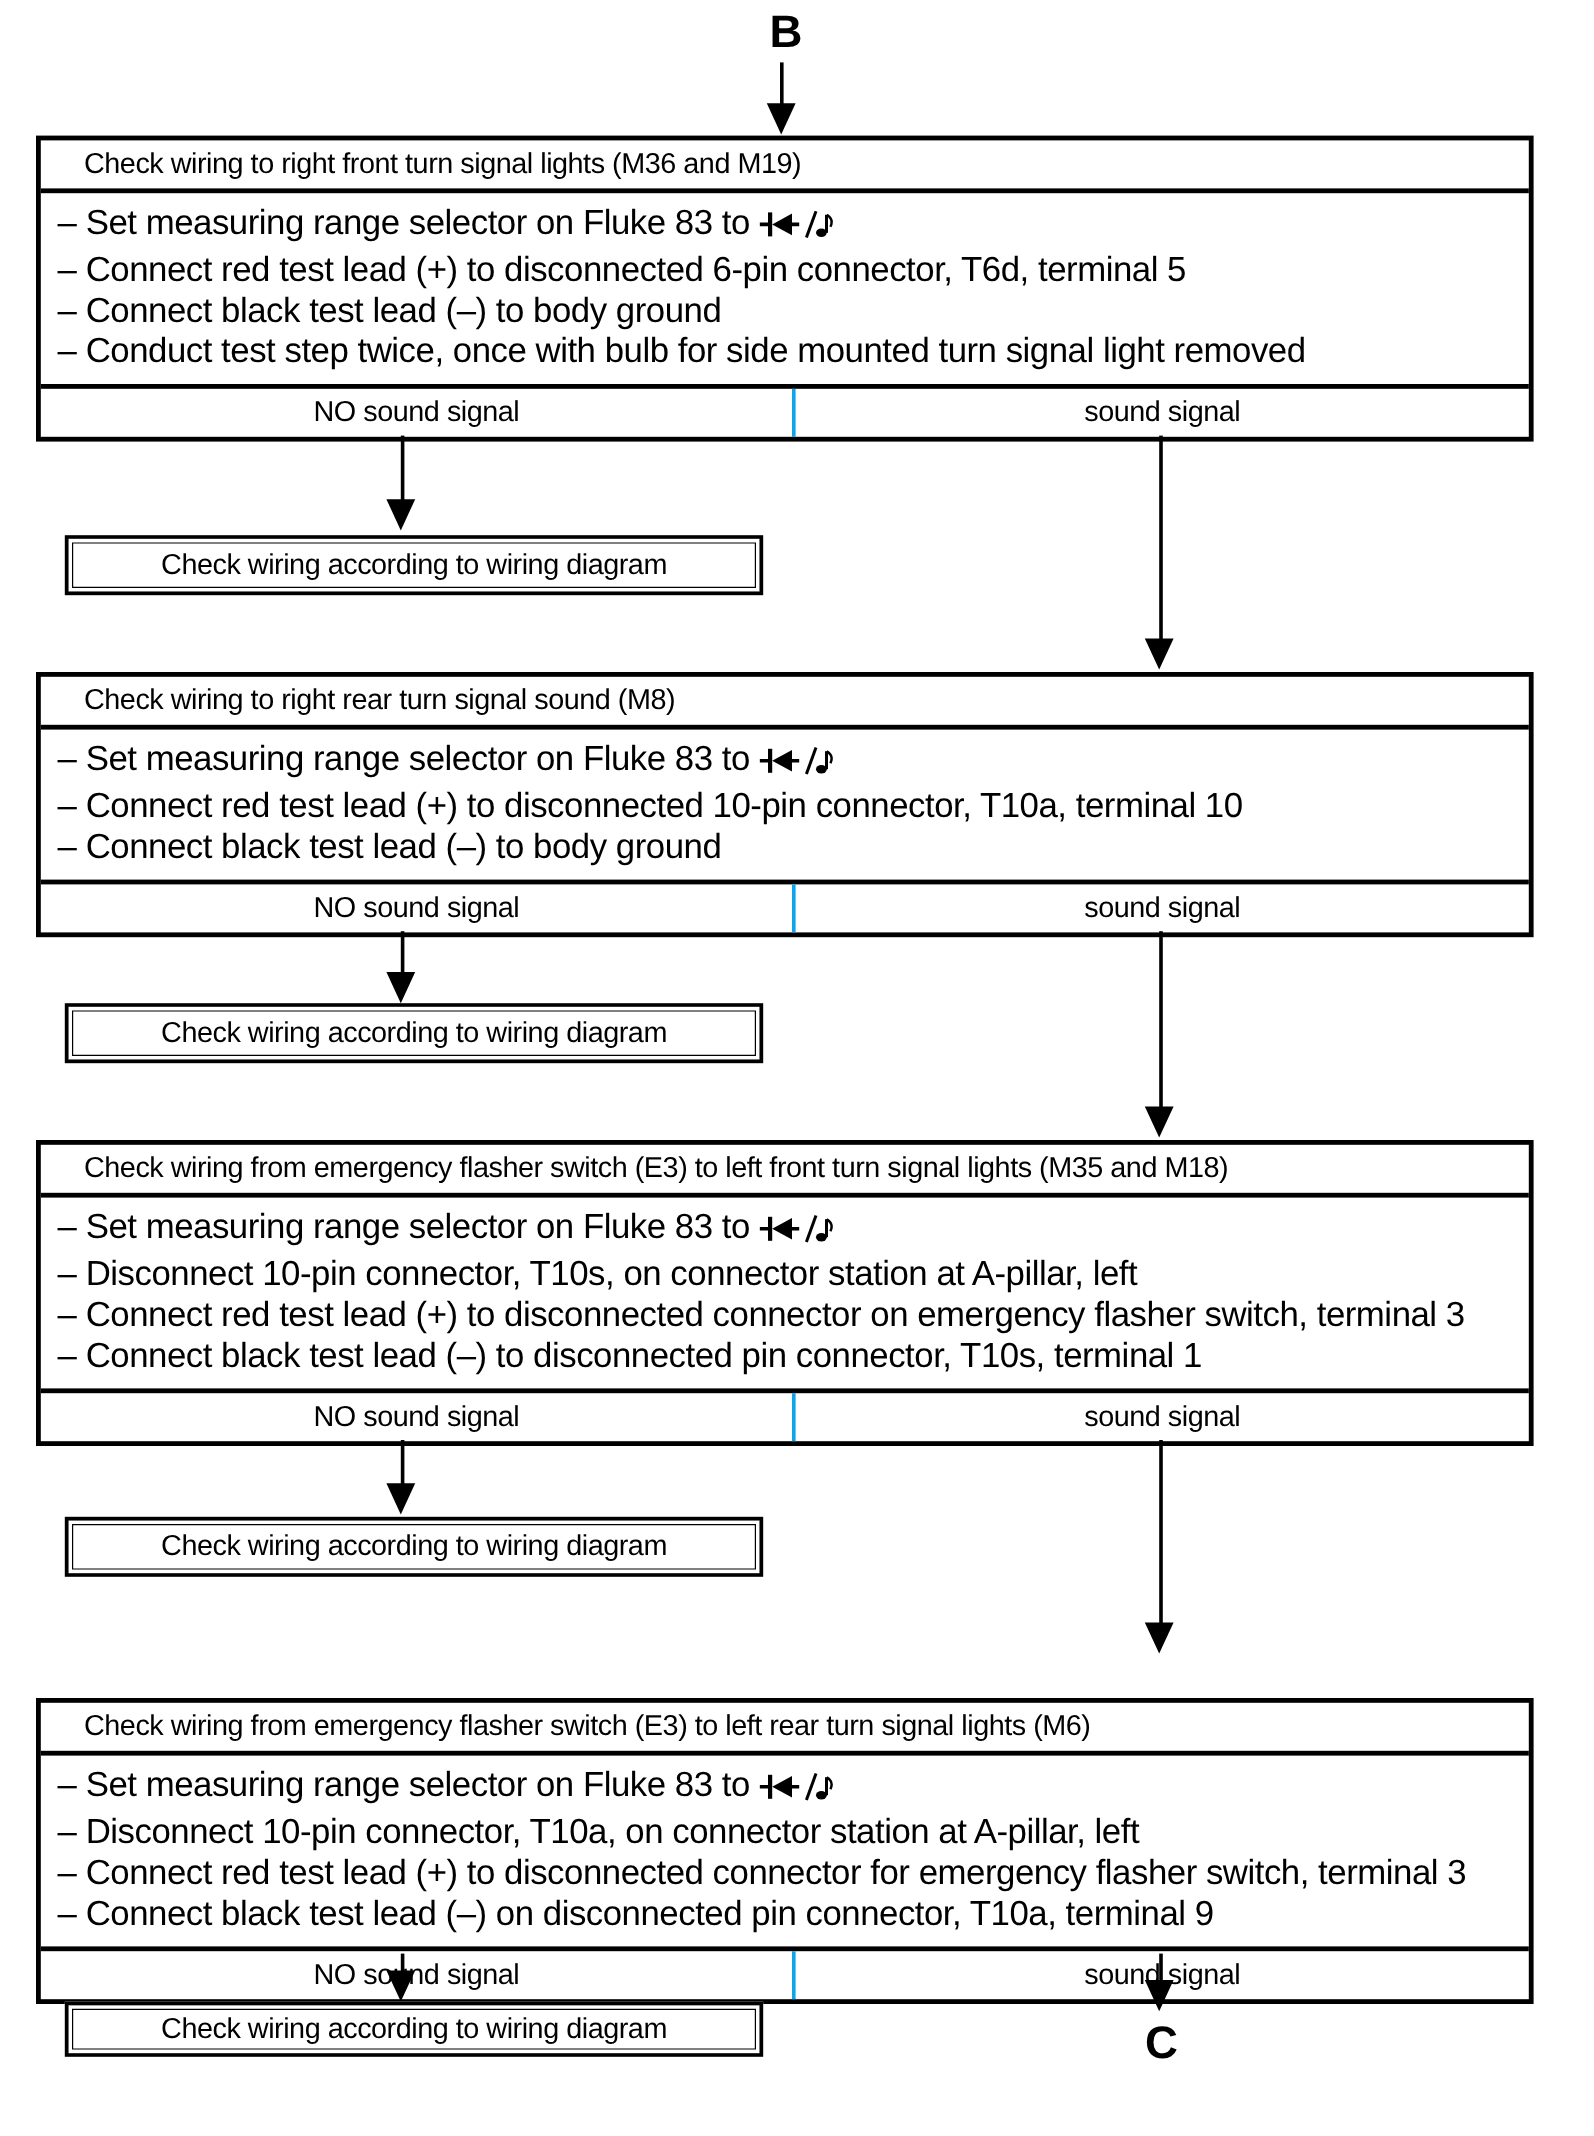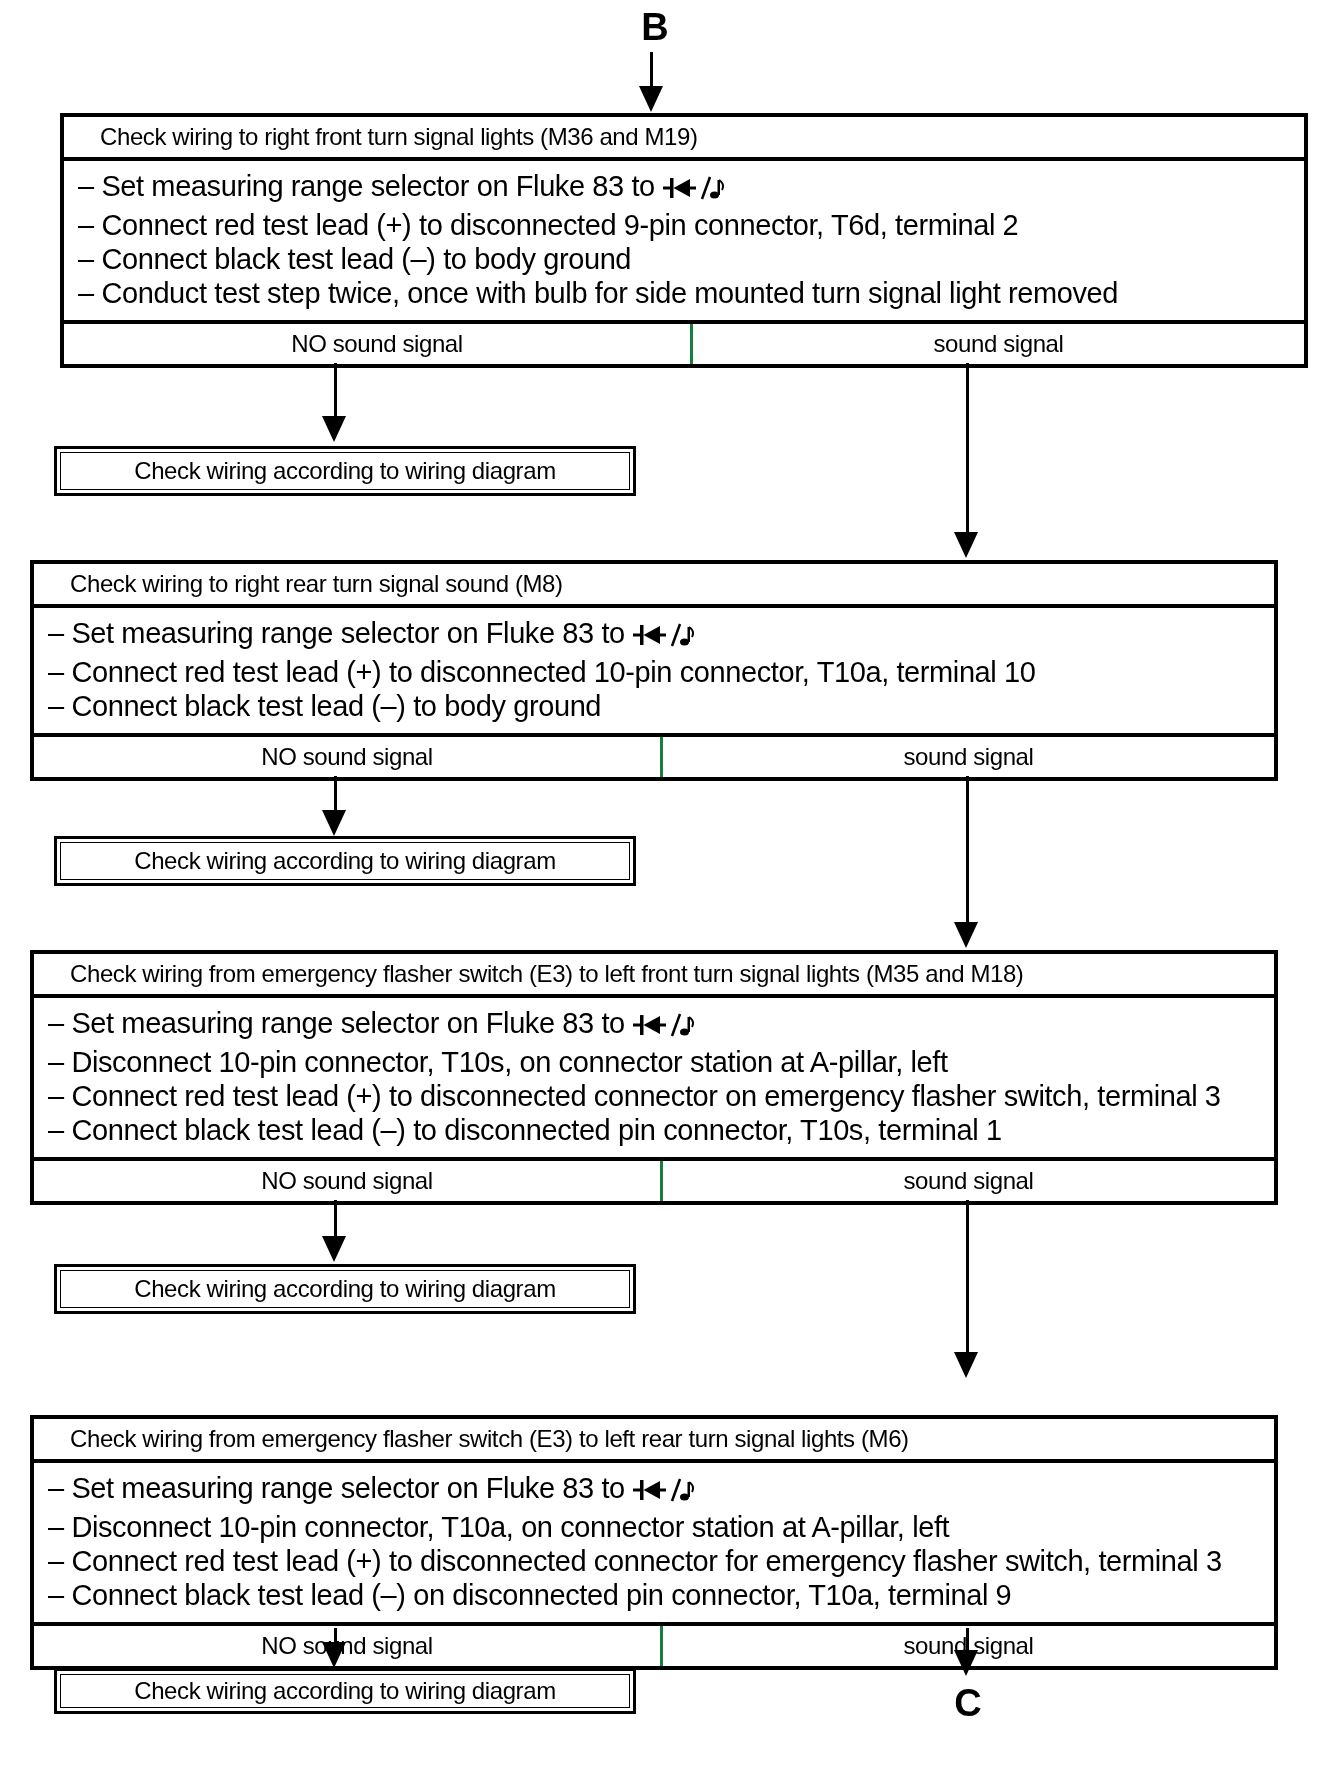--- a/index.html
+++ b/index.html
@@ -28,53 +28,53 @@
     font-size:24px; white-space:nowrap;
   }
   .tbox-body { padding:8px 8px 10px 14px; border-bottom:4px solid #000; }
   .instr { font-size:29px; line-height:34px; white-space:nowrap; }
   .split { display:flex; height:40px; }
   .cell {
     display:flex; align-items:center; justify-content:center;
     font-size:24px; white-space:nowrap;
   }
   .cell.neg { flex:0 0 626px;border-radius:12px; }
-  .cell.pos { flex:1; border-left:3px solid #15803d; }
+  .cell.pos { flex:1; border-left:3px solid #0ea5e9; }
   .wnote {
     position:absolute; left:54px; width:576px; height:44px;
     border:3px solid #000; background:#fff;
     box-shadow: inset 0 0 0 3px #fff, inset 0 0 0 4px #000;
     display:flex; align-items:center; justify-content:center;
     font-size:24px; white-space:nowrap;text-align:center;
   }
   .sym { display:inline-block; margin-left:8px; vertical-align:-5px; }
 </style>
 </head>
 <body>
 
 <div class="canvas">
 
   <div class="big-label" style="left:633px; top:6px; width:44px;">B</div>
   <div class="vline" style="left:650px; top:52px; height:36px;"></div>
   <div class="ahead" style="left:639px; top:86px;"></div>
 
-  <div class="tbox" style="top:113px;margin-left:30px;">
+  <div class="tbox" style="top:113px;">
     <div class="tbox-header">Check wiring to right front turn signal lights (M36 and M19)</div>
     <div class="tbox-body">
       <div class="instr"><span>– Set measuring range selector on Fluke 83 to</span><span class="sym"><svg width="62" height="26" viewBox="0 0 62 26">
               <line x1="0" y1="13" x2="7" y2="13" stroke="#000" stroke-width="3"></line>
               <rect x="7" y="3" width="3.5" height="20" fill="#000"></rect>
               <polygon points="10.5,13 27,4 27,22" fill="#000"></polygon>
               <line x1="27" y1="13" x2="33" y2="13" stroke="#000" stroke-width="3"></line>
               <line x1="39" y1="24" x2="47" y2="2" stroke="#000" stroke-width="2.5"></line>
               <ellipse cx="51.5" cy="20" rx="4.5" ry="3.5" fill="#000"></ellipse>
               <rect x="54.5" y="5" width="2.5" height="15" fill="#000"></rect>
               <path d="M56,5 C60,7.5 61,11 59,15" stroke="#000" stroke-width="2" fill="none"></path>
             </svg></span></div>
-      <div class="instr">– Connect red test lead (+) to disconnected 9-pin connector, T6d, terminal 2</div>
+      <div class="instr">– Connect red test lead (+) to disconnected 6-pin connector, T6d, terminal 5</div>
       <div class="instr">– Connect black test lead (–) to body ground</div>
       <div class="instr">– Conduct test step twice, once with bulb for side mounted turn signal light removed</div>
     </div>
     <div class="split">
       <div class="cell neg">NO sound signal</div>
       <div class="cell pos">sound signal</div>
     </div>
   </div>
 
   <div class="vline" style="left:334px; top:363px; height:56px;"></div>

